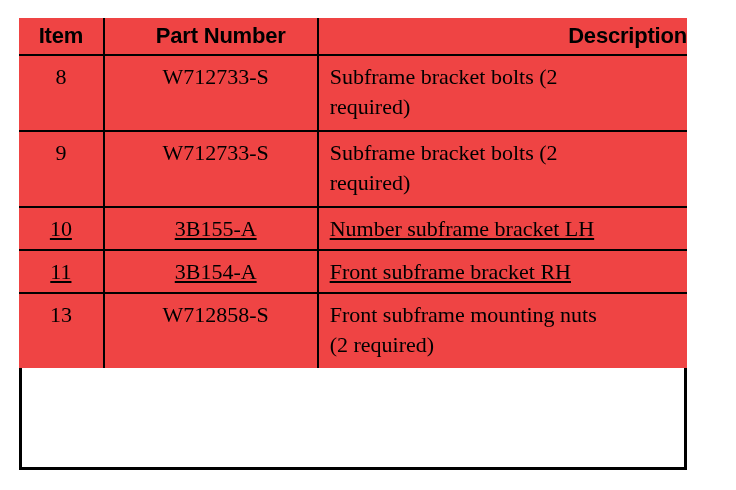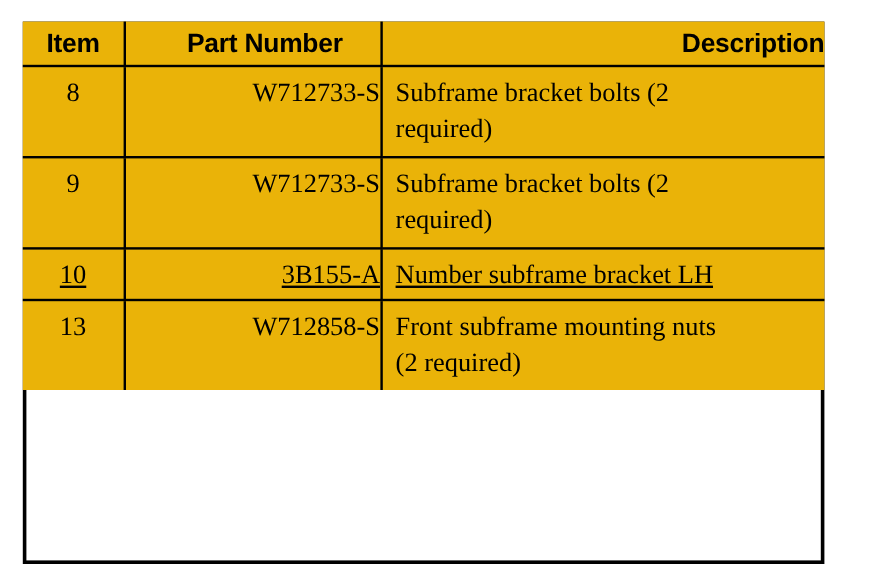--- a/index.html
+++ b/index.html
@@ -15,21 +15,21 @@
     font-family: "Liberation Serif", serif;
   }
 
   #parts-table {
     position: absolute;
     left: 19px;
     top: 18px;
     width: 668px;
     border-collapse: collapse;
     table-layout: fixed;
-    background: #eab308;
+    background: #ef4444;
     
     box-shadow: 0 0 0 0 transparent;
   }
 
   #parts-table,
   #parts-table tbody {
     border: 0;
   }
 
   
@@ -83,21 +83,21 @@
   tbody td {
     font-family: "Liberation Serif", serif;
     font-size: 22px;
     line-height: 30px;
   }
   .cell-item {
     text-align: center;
     padding-top: 6px !important;
   }
   .cell-part {
-    text-align: right;
+    text-align: center;
     padding-left: 10px !important;
     padding-top: 6px !important;
     white-space: nowrap;
   }
   .cell-desc {
     text-align: left;
     padding-left: 11px !important;
     padding-right: 6px !important;
     padding-top: 6px !important;
   }
@@ -144,20 +144,27 @@
           <span class="desc-line">required)</span>
         </td>
       </tr>
       <tr class="row-short">
         <td class="cell-item">10</td>
         <td class="cell-part">3B155-A</td>
         <td class="cell-desc">
           <span class="desc-line">Number subframe bracket LH</span>
         </td>
       </tr>
+      <tr class="row-short">
+        <td class="cell-item">11</td>
+        <td class="cell-part">3B154-A</td>
+        <td class="cell-desc">
+          <span class="desc-line">Front subframe bracket RH</span>
+        </td>
+      </tr>
       <tr class="row-tall">
         <td class="cell-item">13</td>
         <td class="cell-part">W712858-S</td>
         <td class="cell-desc">
           <span class="desc-line">Front subframe mounting nuts</span>
           <span class="desc-line">(2 required)</span>
         </td>
       </tr>
     </tbody>
 </table>

